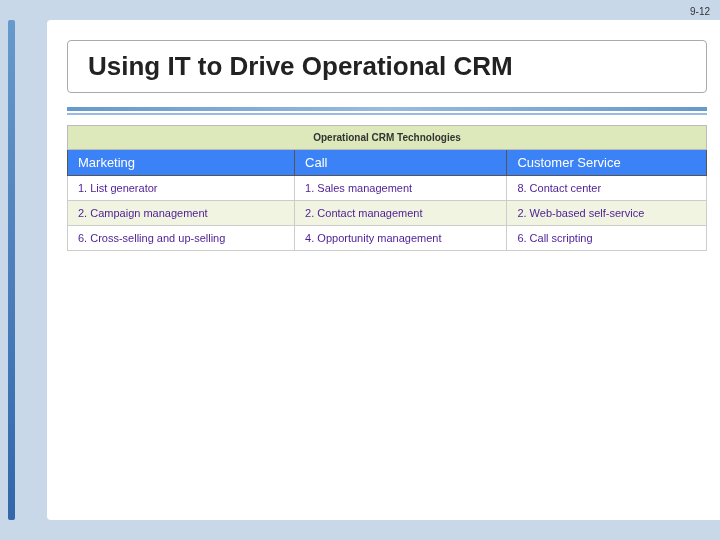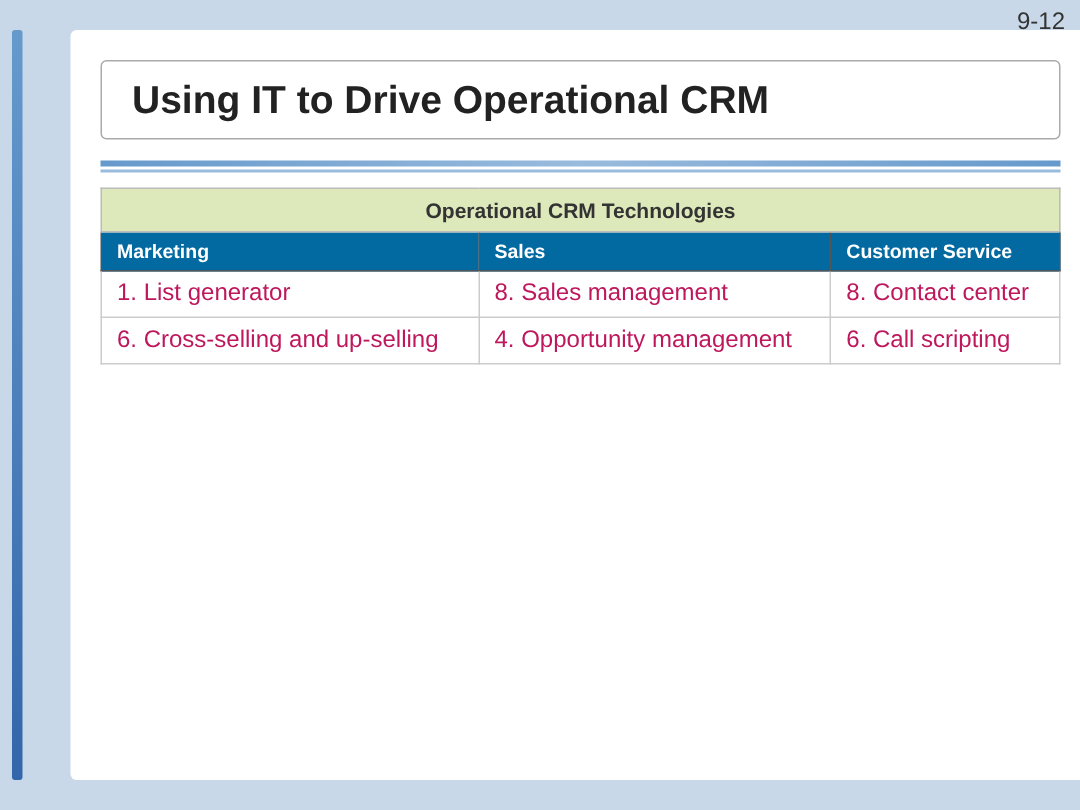--- a/index.html
+++ b/index.html
@@ -22,21 +22,21 @@
       left: 20px;
       border-radius: 4px;
       padding: 20px;
       margin-left: 27px;
     }
 
     .page-number {
       position: absolute;
       top: 6px;
       right: 10px;
-      font-size: 16px;
+      font-size: 10px;
       color: #333;
       margin-left: 28px;
     }
 
     .title-box {
       border: 1.5px solid #aaa;
       border-radius: 4px;
       padding: 10px 20px;
       margin-bottom: 14px;
       display: inline-block;
@@ -63,38 +63,38 @@
 
     .table-wrapper {
       width: 100%;
       border-collapse: collapse;
     }
 
     .header-row-title {
       background: #dde8bb;
       text-align: center;
       padding: 6px;
-      font-size: 14px;
+      font-size: 10px;
       font-weight: bold;
       color: #333;
       border: 1px solid #bbb;
     }
 
     .col-header-row td {
-      background: #0369a1;
+      background: #3b82f6;
       color: #fff;
-      font-weight: bold;
+      font-weight: normal;
       font-size: 13px;
       padding: 5px 10px;
       border: 1px solid #555;
     }
 
     .data-row td {
-      font-size: 16px;
-      color: #be185d;
+      font-size: 11px;
+      color: #4c1d95;
       padding: 6px 10px;
       border: 1px solid #ccc;
       vertical-align: top;
     }
 
     .data-row.alt {
       background: #f0f4e0;
     }
 
     .left-bar {
@@ -123,29 +123,34 @@
   <div class="divider-top"></div>
   <div class="divider-bottom"></div>
 
   <table class="table-wrapper">
     <thead>
       <tr>
         <td colspan="3" class="header-row-title">Operational CRM Technologies</td>
       </tr>
       <tr class="col-header-row">
         <td>Marketing</td>
-        <td>Sales</td>
+        <td>Call</td>
         <td>Customer Service</td>
       </tr>
     </thead>
     <tbody>
       <tr class="data-row">
         <td>1.  List generator</td>
-        <td>8.  Sales management</td>
+        <td>1.  Sales management</td>
         <td>8.  Contact center</td>
+      </tr>
+      <tr class="data-row alt">
+        <td>2.  Campaign management</td>
+        <td>2.  Contact management</td>
+        <td>2.  Web-based self-service</td>
       </tr>
       <tr class="data-row">
         <td>6.  Cross-selling and up-selling</td>
         <td>4.  Opportunity management</td>
         <td>6.  Call scripting</td>
       </tr>
     </tbody>
   </table>
 
 </div>

